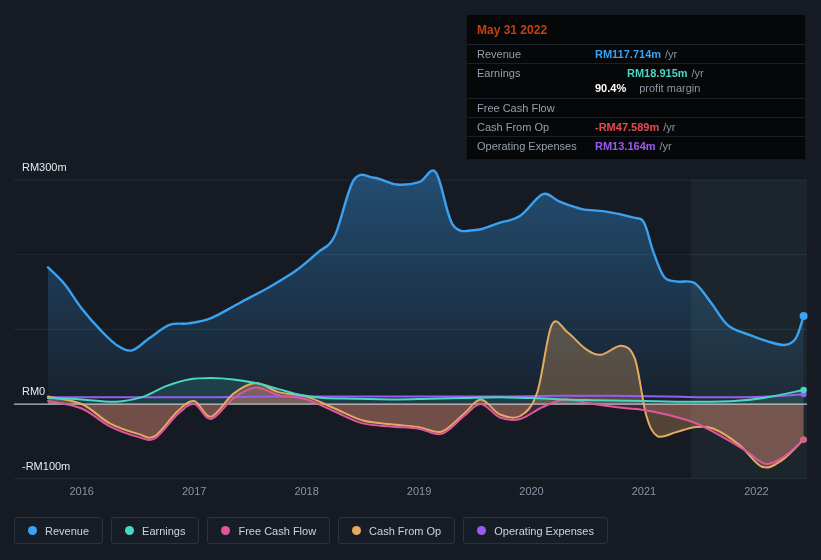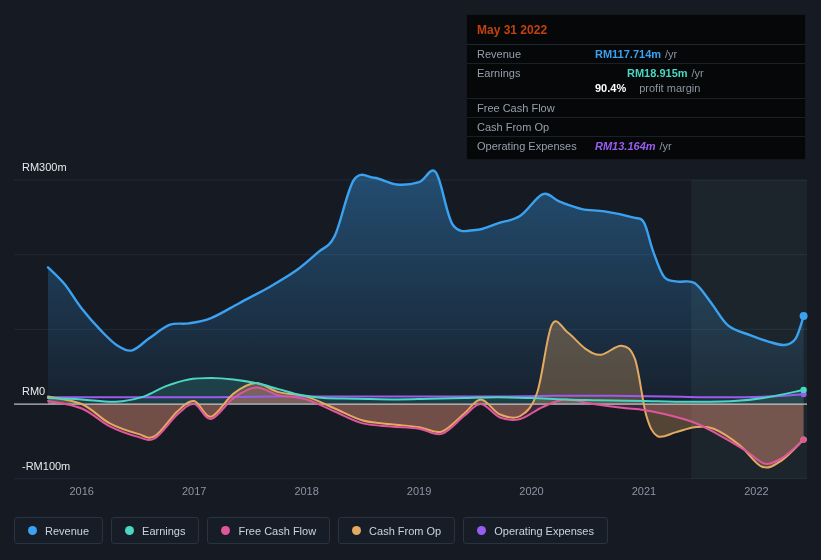--- a/index.html
+++ b/index.html
@@ -84,25 +84,26 @@
       <span class="tt-label"></span>
       <span class="tt-value"><b style="color: rgb(255, 255, 255);">90.4%</b><span class="tt-margin-label">profit margin</span></span>
     </div>
 
     <div class="tt-row sep">
       <span class="tt-label">Free Cash Flow</span>
     </div>
 
     <div class="tt-row sep">
       <span class="tt-label">Cash From Op</span>
+      <span class="tt-value"><b style="color: rgb(230, 76, 76);">-RM47.589m</b><span class="tt-suffix">/yr</span></span>
     </div>
 
     <div class="tt-row sep">
       <span class="tt-label">Operating Expenses</span>
-      <span class="tt-value"><b style="color: rgb(154, 92, 240); font-style: italic;">RM13.164m</b><span class="tt-suffix">/yr</span></span>
+      <span class="tt-value"><b style="color: rgb(154, 92, 240);">RM13.164m</b><span class="tt-suffix">/yr</span></span>
     </div>
   </div>
 
   <div class="legend">
     <button class="chip">
       <span class="dot" style="background: rgb(59, 162, 241);"></span>
       <span>Revenue</span>
     </button>
     <button class="chip">
       <span class="dot" style="background: rgb(73, 214, 195);"></span>

